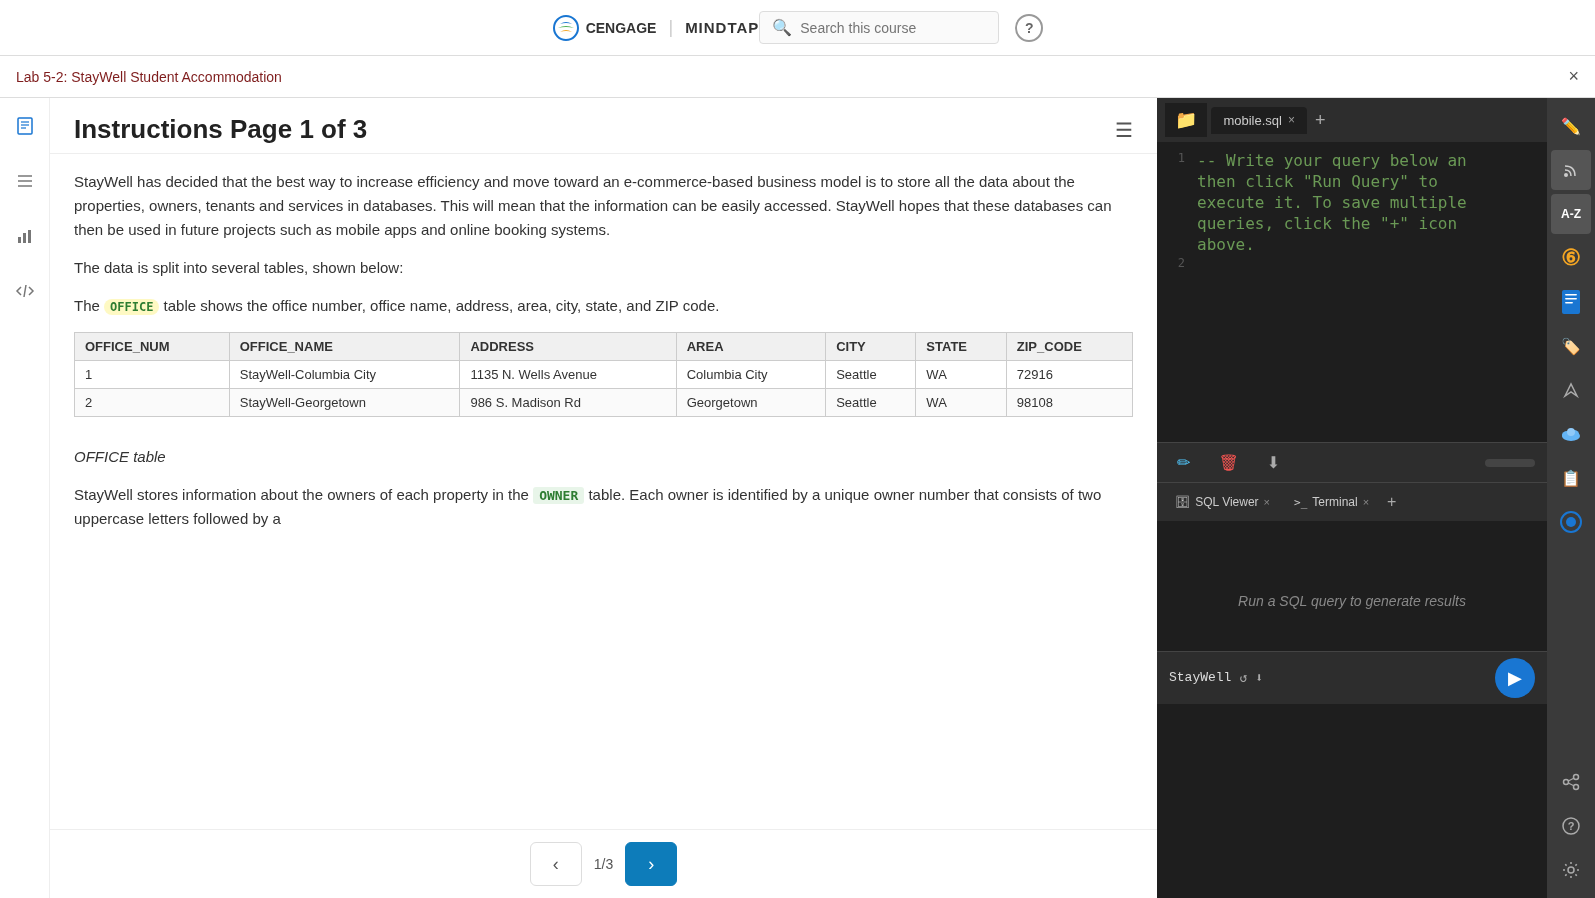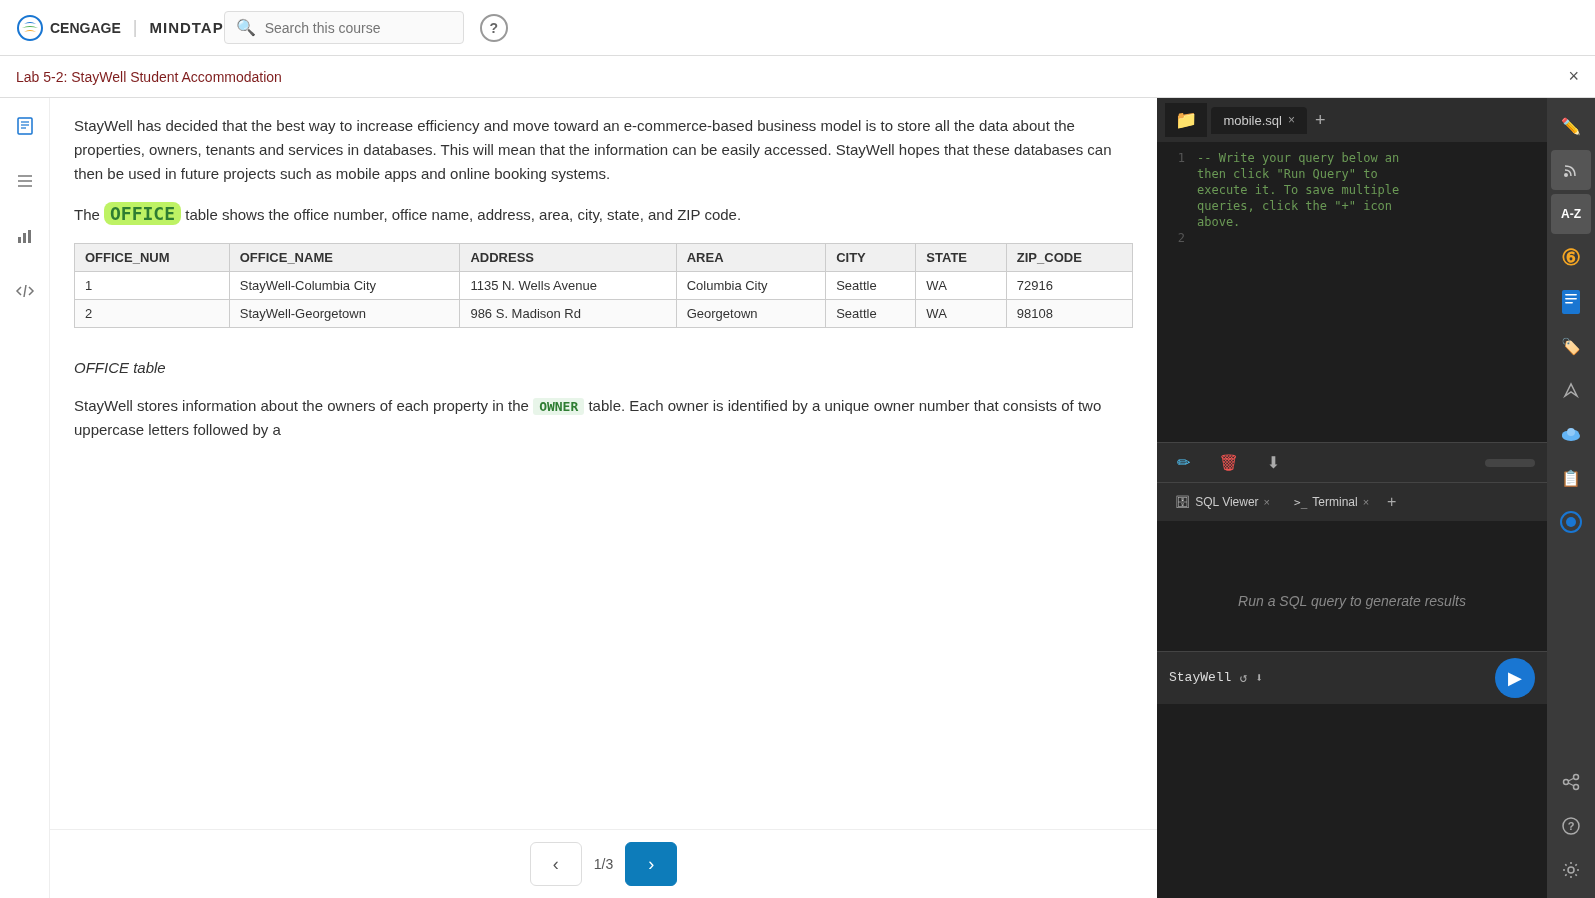--- a/index.html
+++ b/index.html
@@ -1,20 +1,20 @@
 <!DOCTYPE html>
 <html><head>
   <meta charset="utf-8">
   <style>
     * { box-sizing: border-box; margin: 0; padding: 0; }
     body { font-family: 'Segoe UI', Arial, sans-serif; background: #f5f5f5; display: flex; flex-direction: column; height: 898px; overflow: hidden; }
 
     
     .topnav {
-      display: flex; align-items: center; justify-content: flex-start;
+      display: flex; align-items: center; justify-content: center;
       background: #fff; border-bottom: 1px solid #ddd;
       padding: 0 16px; height: 56px; flex-shrink: 0;
     }
     .topnav-left { display: flex; align-items: center; gap: 8px; }
     .cengage-logo { display: flex; align-items: center; gap: 6px; font-size: 14px; font-weight: 600; color: #333; }
     .cengage-logo .logo-icon { width: 28px; height: 28px; }
     .logo-divider { color: #ccc; font-size: 18px; margin: 0 4px; }
     .mindtap-text { font-size: 15px; font-weight: 700; color: #333; letter-spacing: 1px; }
     .topnav-right { display: flex; align-items: center; gap: 16px; }
     .search-bar {
@@ -50,22 +50,22 @@
     .content-area { flex: 1; display: flex; flex-direction: column; overflow: hidden; background: #fff; }
     .instructions-header {
       display: flex; align-items: center; padding: 16px 24px 8px;
       border-bottom: 1px solid #eee;
     }
     .instructions-header h1 { font-size: 26px; font-weight: 600; color: #222; flex: 1; }
     .menu-icon { color: #555; font-size: 20px; cursor: pointer; }
     .instructions-body { flex: 1; overflow-y: auto; padding: 16px 24px 16px; }
     .instructions-body p { font-size: 15px; line-height: 1.6; color: #333; margin-bottom: 14px; }
     .office-badge {
-      display: inline; background: #bef264; color: #2e7d32; font-family: monospace;
-      font-size: 18px; padding: 1px 6px; border-radius: 8px; font-weight: 600;
+      display: inline; background: #fef9c3; color: #2e7d32; font-family: monospace;
+      font-size: 12px; padding: 1px 6px; border-radius: 8px; font-weight: 600;
     }
     .owner-badge {
       display: inline; background: #e8f5e9; color: #2e7d32; font-family: monospace;
       font-size: 13px; padding: 1px 6px; border-radius: 3px; font-weight: 600;
     }
 
     
     .data-table { width: 100%; border-collapse: collapse; margin-bottom: 28px; font-size: 13px; }
     .data-table th { background: #f0f0f0; border: 1px solid #ccc; padding: 6px 10px; text-align: left; font-weight: 600; color: #333; }
     .data-table td { border: 1px solid #ccc; padding: 6px 10px; color: #333; }
@@ -92,21 +92,21 @@
     .folder-tab { background: #1e1e1e; border: none; color: #ccc; padding: 6px 10px; cursor: pointer; font-size: 18px; }
     .file-tab {
       display: flex; align-items: center; gap: 6px; background: #1e1e1e;
       color: #ccc; padding: 6px 12px; border-radius: 4px 4px 0 0; font-size: 13px; cursor: pointer;
     }
     .file-tab .close-x { color: #999; font-size: 12px; cursor: pointer; }
     .add-tab { color: #aaa; font-size: 18px; cursor: pointer; margin-left: 4px; }
     .code-editor { flex: 1; padding: 8px 0; overflow: auto; max-height: 300px; }
     .code-line { display: flex; gap: 12px; padding: 1px 8px; }
     .line-num { color: #555; font-size: 12px; font-family: monospace; min-width: 20px; text-align: right; user-select: none; }
-    .line-code { color: #9cdcfe; font-size: 12px; font-family: monospace; white-space: pre; }
+    .line-code { color: #9cdcfe; font-size: 16px; font-family: monospace; white-space: pre; }
     .line-code .comment { color: #6a9955; }
 
     
     .editor-toolbar { display: flex; align-items: center; gap: 12px; padding: 6px 12px; background: #2d2d2d; border-top: 1px solid #444; }
     .toolbar-btn { background: none; border: none; cursor: pointer; font-size: 16px; padding: 4px 8px; border-radius: 4px; }
     .toolbar-btn.edit-btn { color: #4fc3f7; }
     .toolbar-btn.delete-btn { color: #ef5350; }
     .toolbar-btn.download-btn { color: #aaa; }
 
     
@@ -211,22 +211,27 @@
     <div class="sidebar-icon">
       <svg width="20" height="20" viewBox="0 0 20 20" fill="none">
         <polyline points="6,6 2,10 6,14" stroke="#777" stroke-width="1.5" fill="none"></polyline>
         <polyline points="14,6 18,10 14,14" stroke="#777" stroke-width="1.5" fill="none"></polyline>
         <line x1="11" y1="4" x2="9" y2="16" stroke="#777" stroke-width="1.5"></line>
       </svg>
     </div>
   </div>
 
   <div class="content-area">
+    <div class="instructions-header">
+      <h1>Instructions Page 1 of 3</h1>
+      <span class="menu-icon">☰</span>
+    </div>
     <div class="instructions-body">
       <p>StayWell has decided that the best way to increase efficiency and move toward an e-commerce-based business model is to store all the data about the properties, owners, tenants and services in databases. This will mean that the information can be easily accessed. StayWell hopes that these databases can then be used in future projects such as mobile apps and online booking systems.</p>
+      <p>The data is split into several tables, shown below:</p>
       <p>
         <span>The </span><span class="office-badge">OFFICE</span><span> table shows the office number, office name, address, area, city, state, and ZIP code.</span>
       </p>
 
       <table class="data-table">
         <thead>
           <tr>
             <th>OFFICE_NUM</th>
             <th>OFFICE_NAME</th>
             <th>ADDRESS</th>

